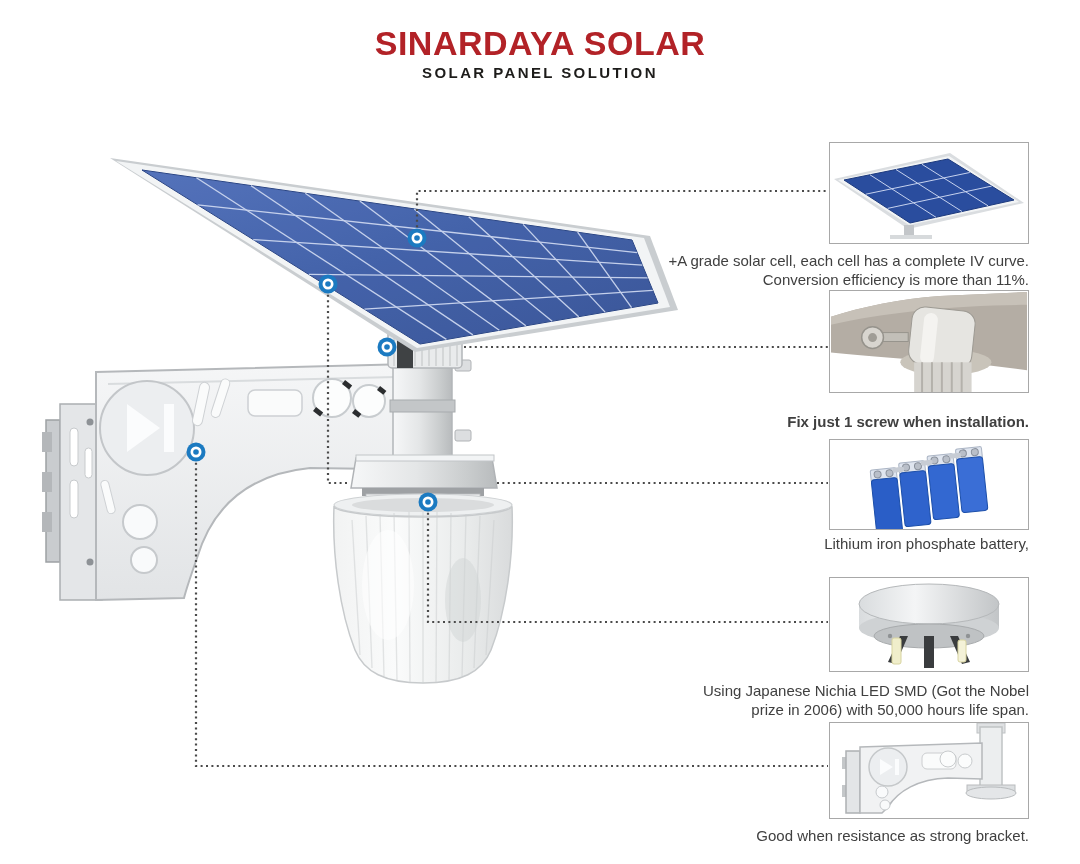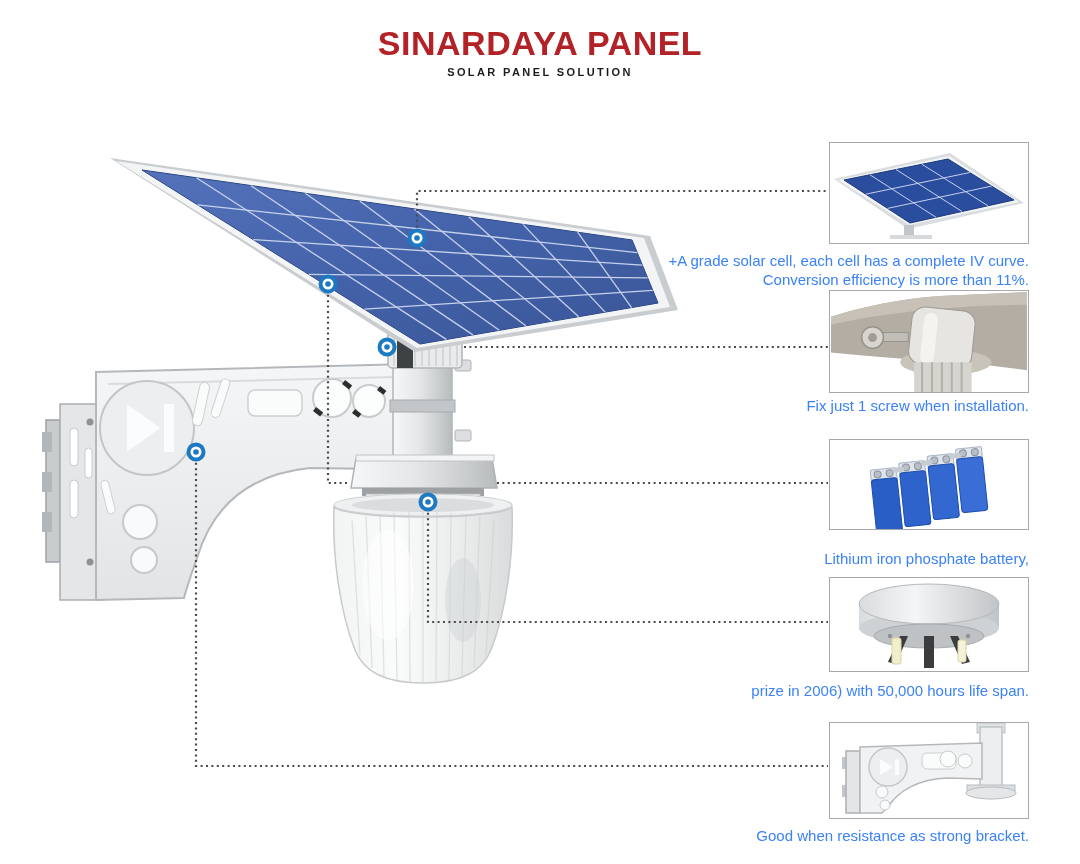--- a/index.html
+++ b/index.html
@@ -5,46 +5,46 @@
   html,body{margin:0;padding:0;background:#ffffff;}
   .page{
     position:relative; width:1080px; height:864px; background:#ffffff;
     overflow:hidden; font-family:"Liberation Sans","DejaVu Sans",sans-serif;
   }
   .brand-header{position:absolute; top:24px; left:0; right:0; text-align:center; z-index:5;}
   .brand-title{
     font-size:34px; font-weight:800; letter-spacing:.5px; color:#b22227; line-height:38px;
   }
   .brand-tagline{
-    font-size:11px; font-weight:700; letter-spacing:2.4px; color:#1d1c1a; line-height:19px; margin-top:1px;
+    font-size:15px; font-weight:700; letter-spacing:2.4px; color:#1d1c1a; line-height:19px; margin-top:1px;
   }
   .product-svg{position:absolute; left:0; top:0; width:1080px; height:864px; z-index:1;}
   .callout-box{
     position:absolute; left:829px; width:200px; box-sizing:border-box;
     background:#ffffff; border:1px solid #a8a8a8; z-index:3;
   }
   .callout-box svg{display:block; width:100%; height:100%;}
   .box-1{top:142px; height:102px;}
   .box-2{top:290px; height:103px;}
   .box-3{top:439px; height:91px;}
   .box-4{top:577px; height:95px;}
   .box-5{top:722px; height:97px;}
   .caption{
     position:absolute; right:51px; text-align:right; font-size:15px; line-height:18.5px;
-    color:#3b82f6; white-space:nowrap; z-index:4;
-  }
-  .cap-1{top:252px;} .cap-2{top:397px;} .cap-3{top:550px;} .cap-4{top:682px;} .cap-5{top:827px;}
+    color:#404040; white-space:nowrap; z-index:4;
+  }
+  .cap-1{top:252px;} .cap-2{top:413px;font-weight:bold;} .cap-3{top:535px;} .cap-4{top:682px;} .cap-5{top:827px;}
 </style>
 </head>
 <body>
 
 <div class="page">
 
   <div class="brand-header">
-    <div class="brand-title">SINARDAYA PANEL</div>
+    <div class="brand-title">SINARDAYA SOLAR</div>
     <div class="brand-tagline">SOLAR PANEL SOLUTION</div>
   </div>
 
   <svg class="product-svg" viewBox="0 0 1080 864">
     <defs>
       <linearGradient id="gPole" x1="0" y1="0" x2="1" y2="0">
         <stop offset="0" stop-color="#f6f7f8"></stop>
           <stop offset="0.45" stop-color="#e4e6e7"></stop>
         <stop offset="0.8" stop-color="#c9cccd"></stop>
           <stop offset="1" stop-color="#b8bbbd"></stop>
@@ -307,19 +307,20 @@
     <div>+A grade solar cell, each cell has a complete IV curve.</div>
     <div>Conversion efficiency is more than 11%.</div>
   </div>
   <div class="caption cap-2">
     <div>Fix just 1 screw when installation.</div>
   </div>
   <div class="caption cap-3">
     <div>Lithium iron phosphate battery,</div>
   </div>
   <div class="caption cap-4">
+    <div>Using Japanese Nichia LED SMD (Got the Nobel</div>
     <div>prize in 2006) with 50,000 hours life span.</div>
   </div>
   <div class="caption cap-5">
     <div>Good when resistance as strong bracket.</div>
   </div>
 
 </div>
 
 </body></html>

